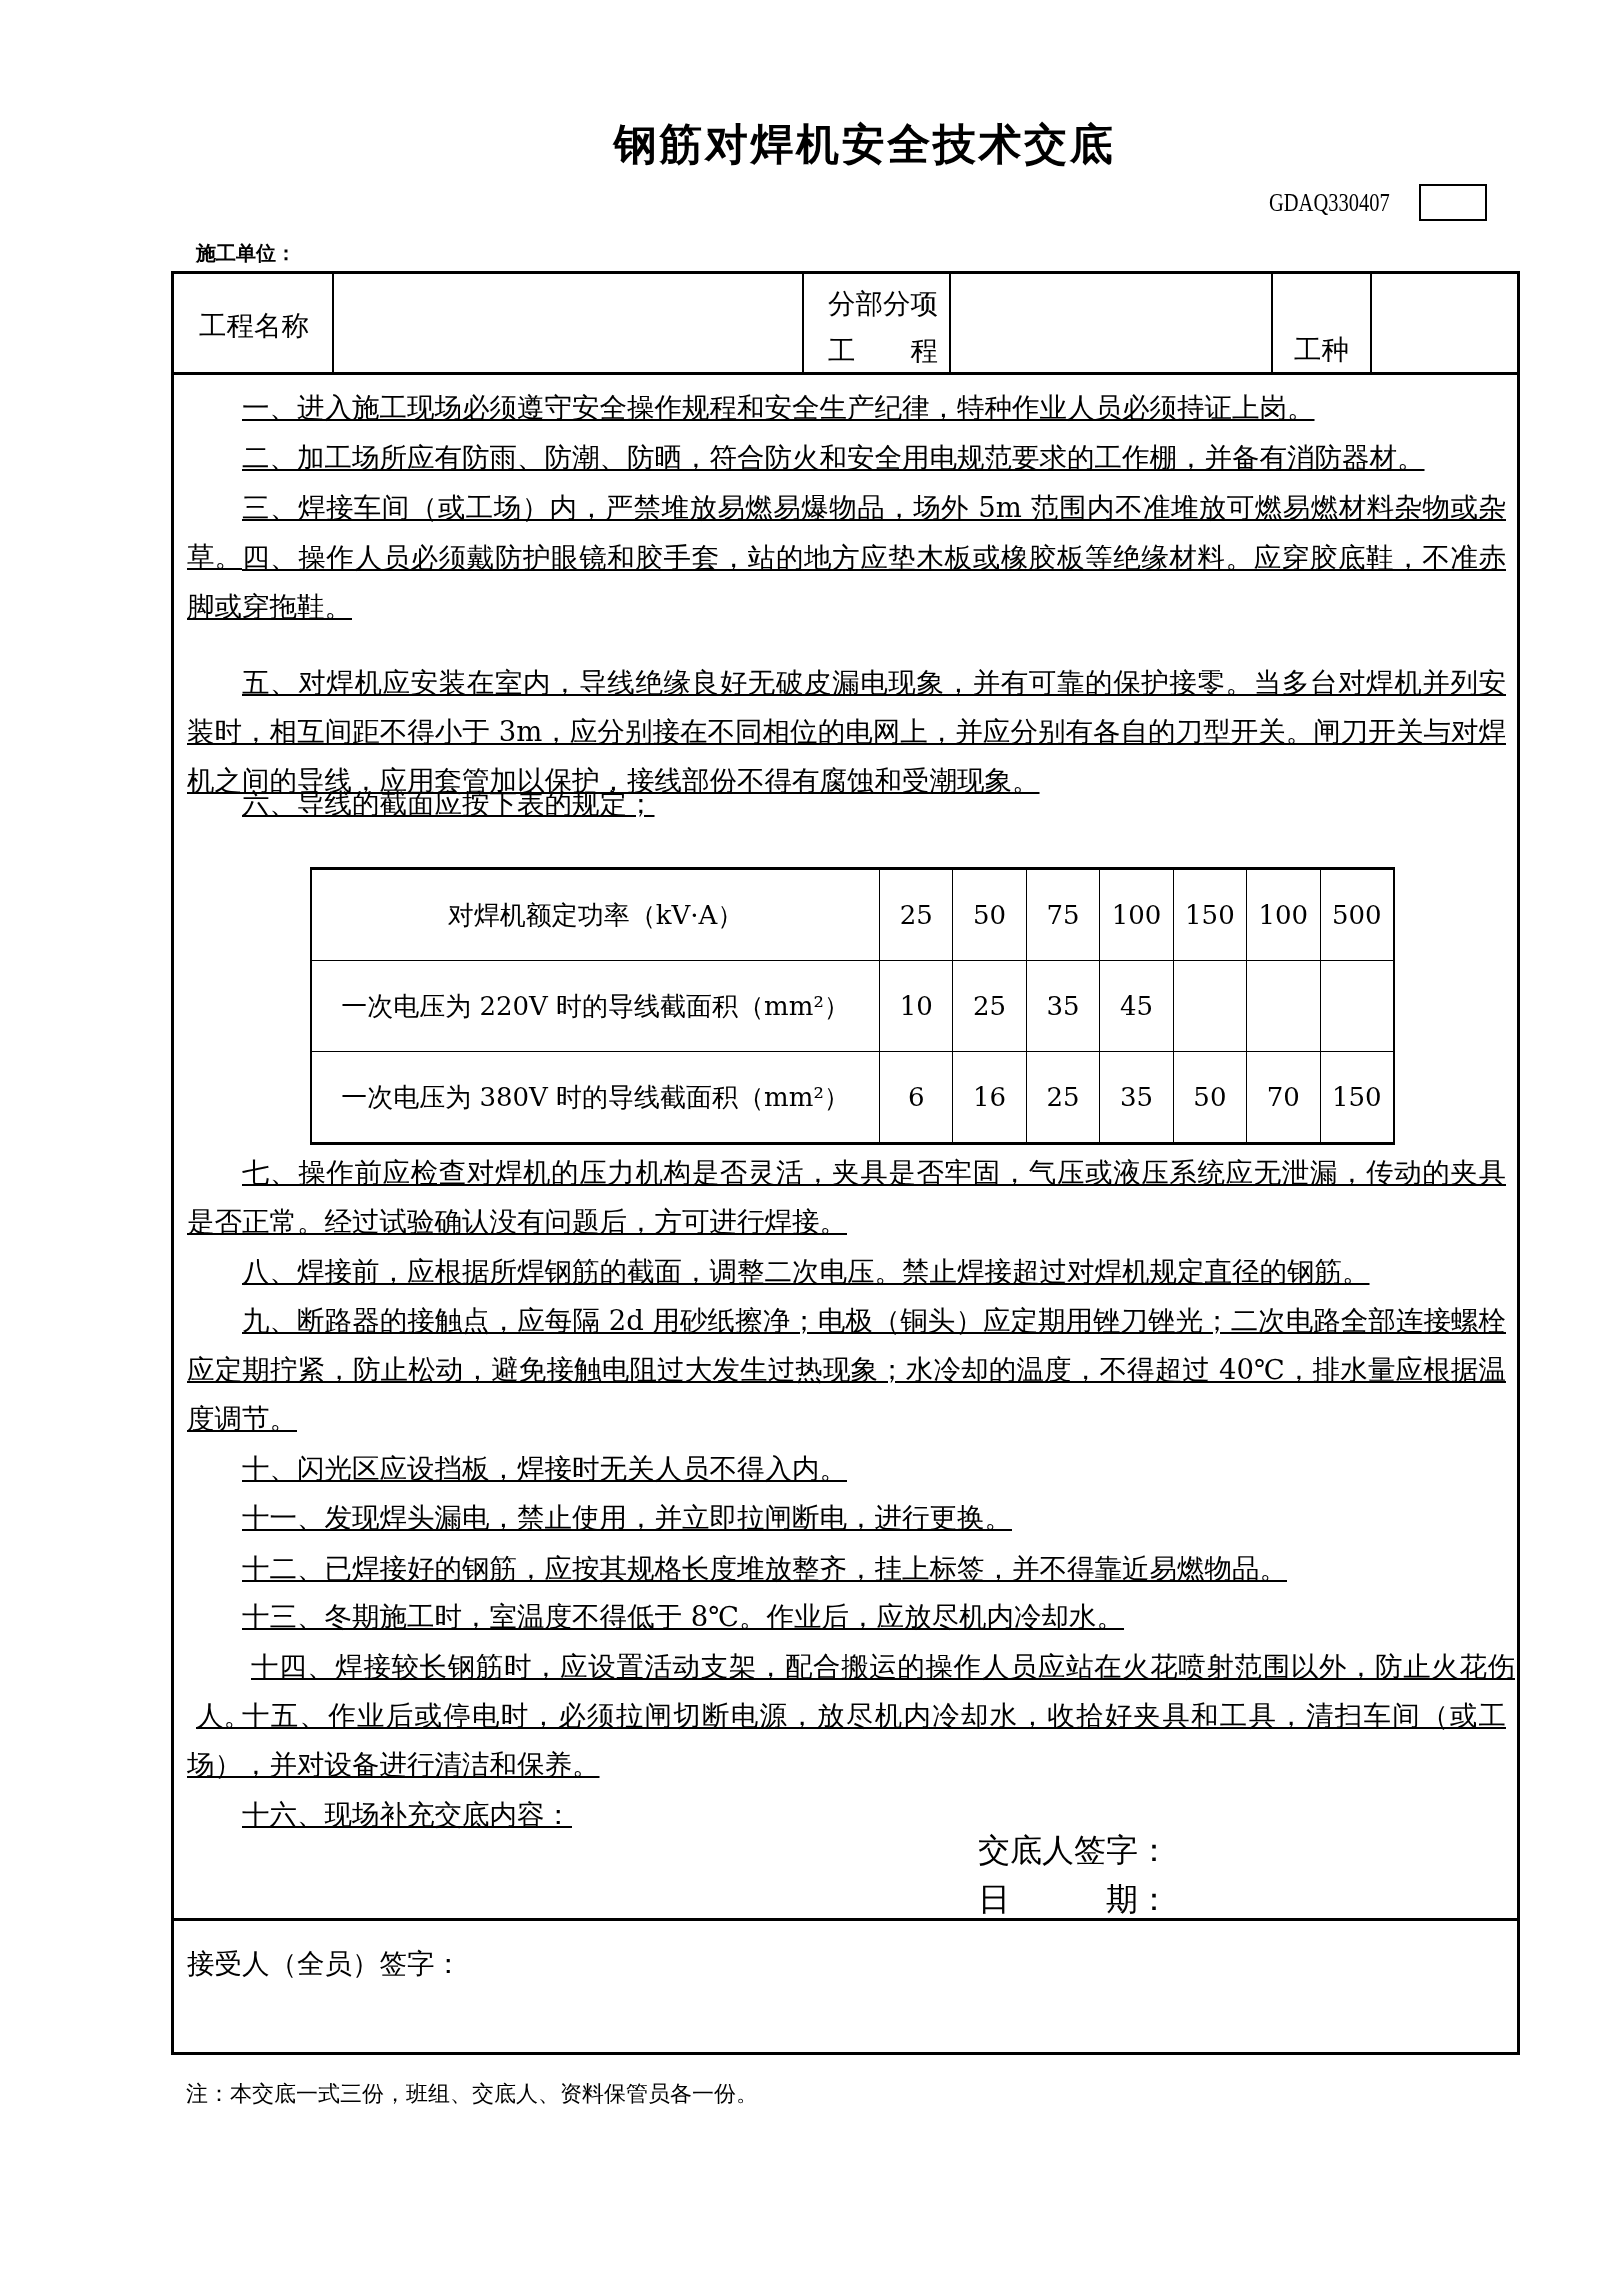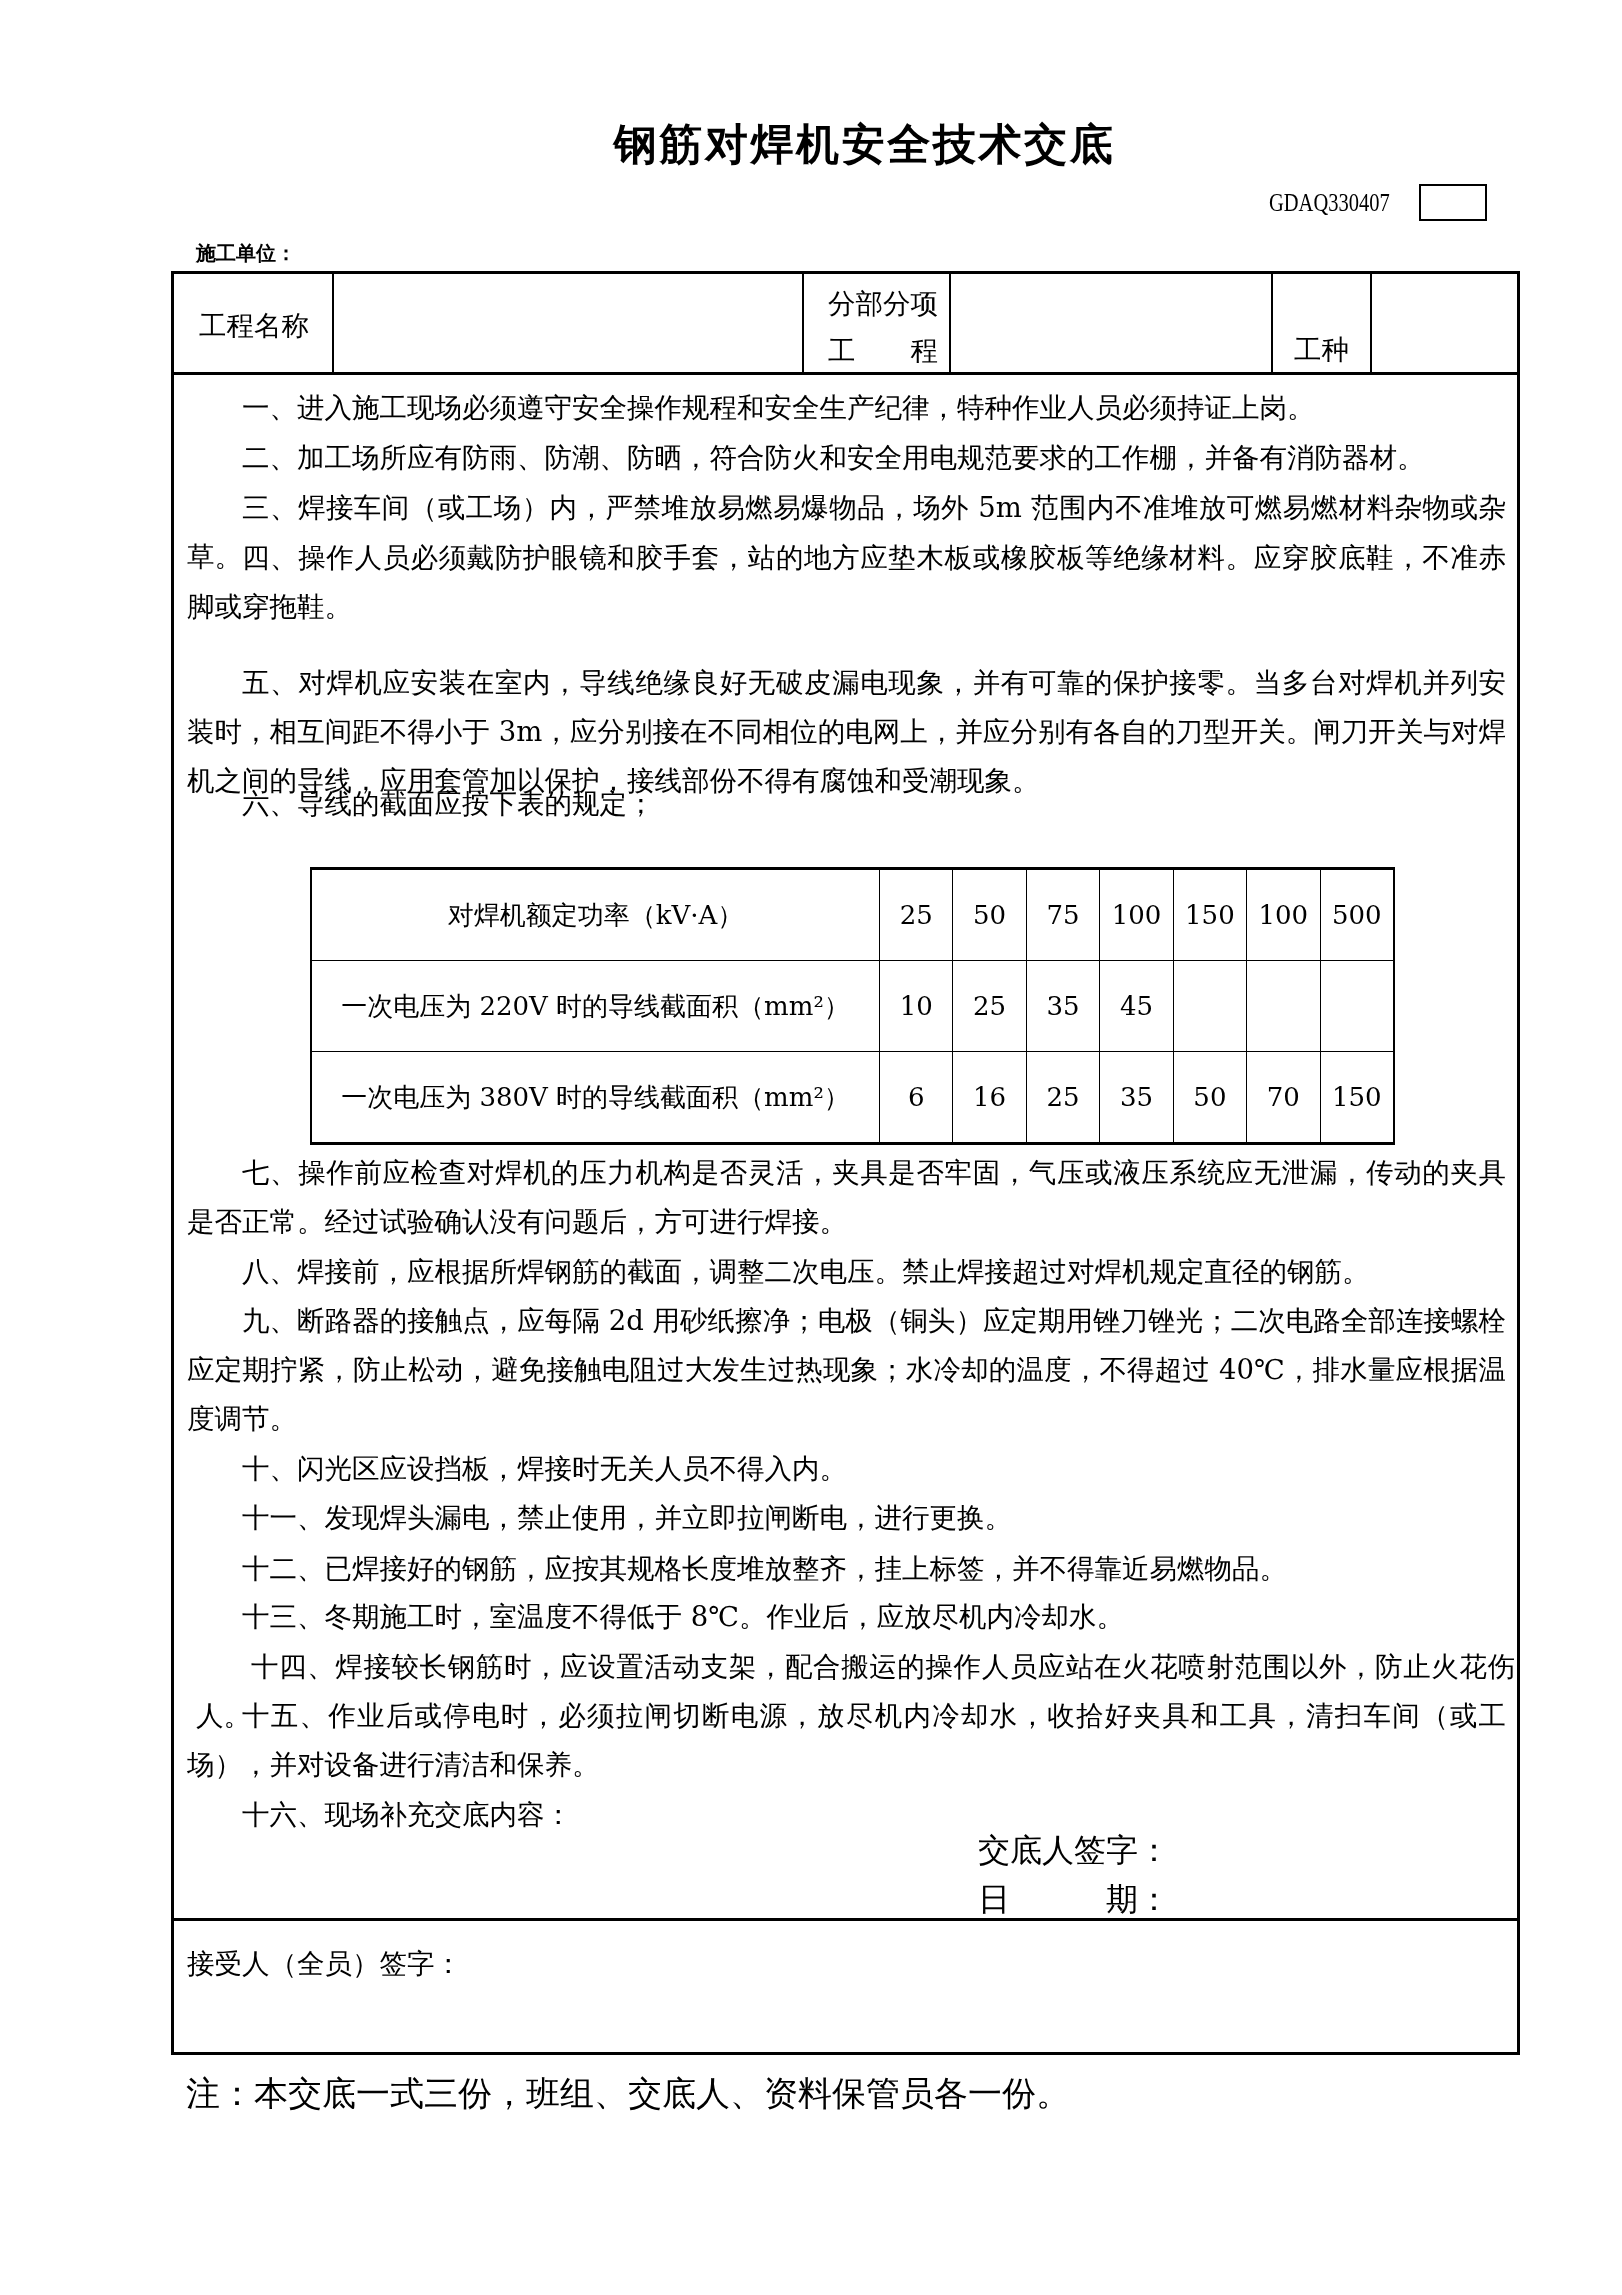--- a/index.html
+++ b/index.html
@@ -7,28 +7,28 @@
   .abs { position:absolute; }
   .title { left:0; width:1729px; top:118px; text-align:center; font-family:"DejaVu Sans","Liberation Sans",sans-serif; font-weight:bold; font-size:43px; line-height:52px; letter-spacing:2.6px; }
   .code { left:1269px; top:186px; font-size:25px; line-height:33px; font-family:"Liberation Serif","DejaVu Serif",serif; transform:scaleX(0.82); transform-origin:left center; }
   .code-box { left:1419px; top:184px; width:68px; height:37px; border:2px solid #000; box-sizing:border-box; }
   .unit-label { left:196px; top:236px; font-size:20px; line-height:35px;font-weight:bold; }
   .frame { left:171px; top:271px; width:1349px; height:1784px; border:3.9px solid #000; box-sizing:border-box; }
   .hline { position:absolute; background:#000; }
   .vline { position:absolute; background:#000; }
   .cell-text { position:absolute; font-size:27.5px; line-height:33px; white-space:nowrap; }
   .para { position:absolute; left:187px; width:1319px; font-size:27.5px; line-height:49px; text-align:justify; text-align-last:left; }
-  .para.indent { text-indent:55px; }
+  .para.indent { text-indent:55px;text-decoration:underline; }
   .spec-table { position:absolute; left:310px; top:867px; width:1085px; height:278px; border-top:2px solid #000; border-bottom:2px solid #000; border-left:1.3px solid #000; border-right:1.3px solid #000; box-sizing:border-box; }
   .spec-table table { width:100%; height:100%; border-collapse:collapse; table-layout:fixed; }
   .spec-table td { border:1.3px solid #000; text-align:center; vertical-align:middle; font-size:26px; padding:0; }
   .spec-table td.label { width:567px; }
   .spec-table tr { height:73px; }
   .sig { position:absolute; left:978px; font-size:32px; line-height:33px; }
-  .note { left:186px; top:2076px; font-size:34px; line-height:35px; }
+  .note { left:186px; top:2076px; font-size:22px; line-height:35px; }
 </style>
 </head>
 <body>
 
 <div class="abs title">钢筋对焊机安全技术交底</div>
 <div class="abs code">GDAQ330407</div>
 <div class="abs code-box"></div>
 <div class="abs unit-label">施工单位：</div>
 
 <div class="abs frame"></div>

